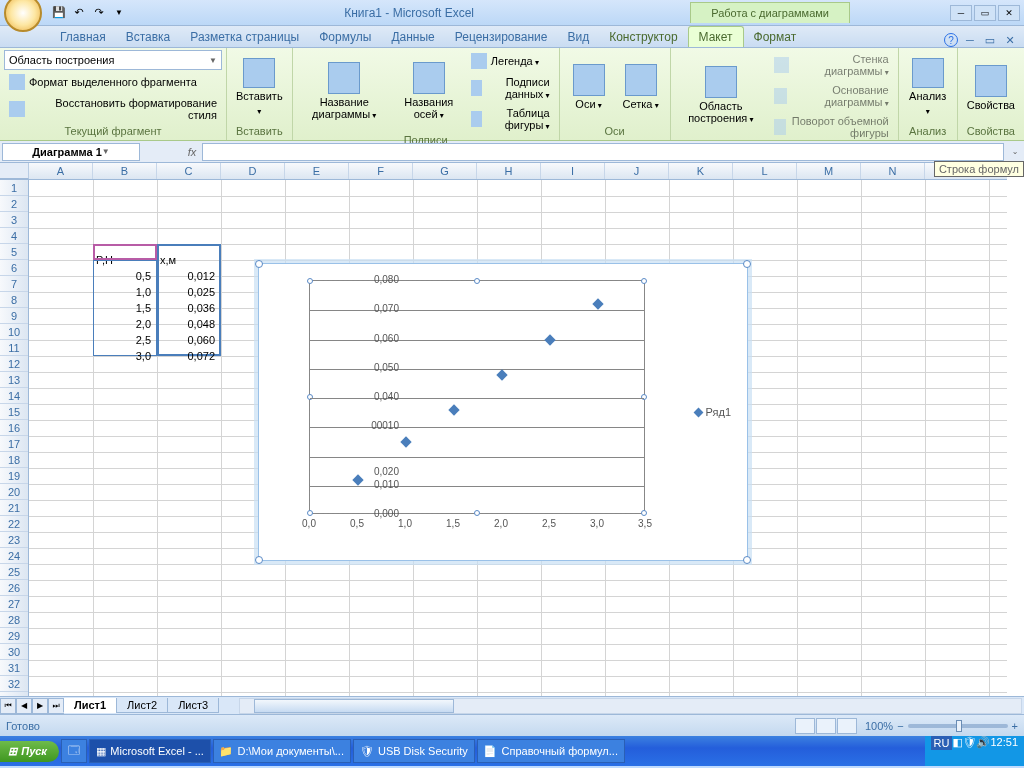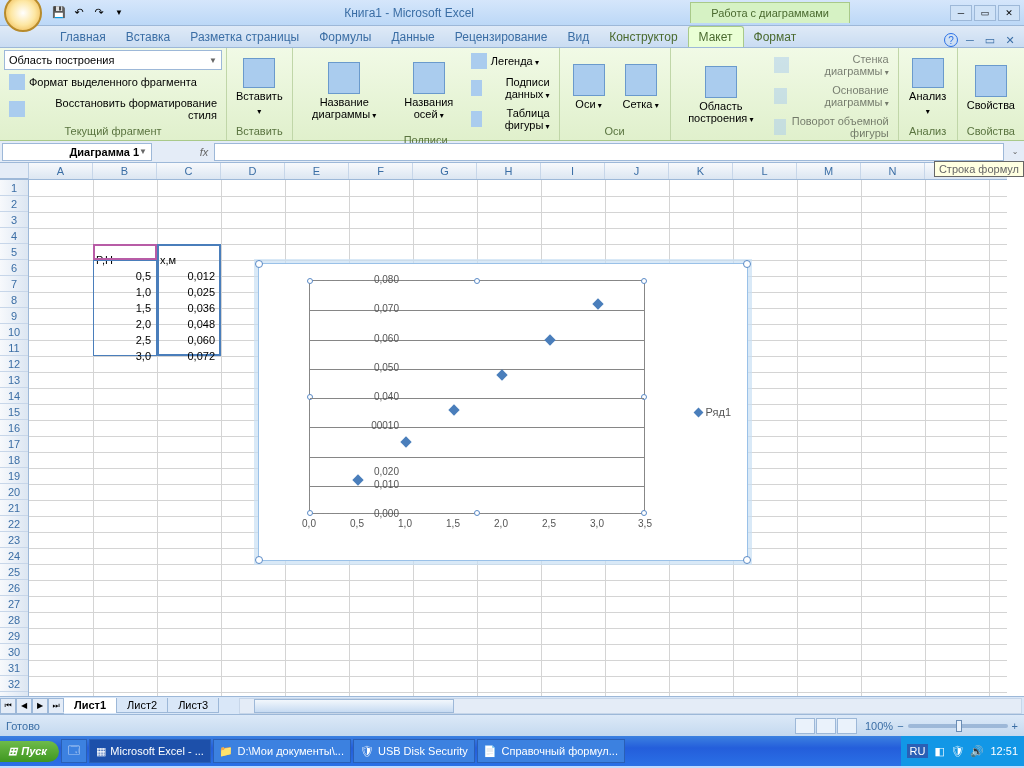--- a/index.html
+++ b/index.html
@@ -32,21 +32,21 @@
 .bigbtn .ic { width:32px; height:32px; background:#aaccee; border:1px solid #6a9acc; margin-bottom:2px;}
 .bigbtn .lbl { font-size:11px; text-align:center; line-height:12px; }
 .smallbtn { display:flex; align-items:center; gap:4px; padding:2px 4px; font-size:11px; border:1px solid transparent;text-align:right;}
 .smallbtn .ic { width:16px; height:16px; background:#aaccee; display:inline-block;}
 .vstack { display:flex; flex-direction:column; gap:1px;}
 .combo { width:218px; height:20px; background:#fff; border:1px solid #9db8d8; display:flex; align-items:center; padding:0 4px; justify-content:space-between;}
 .combo .dd { color:#666; font-size:8px;}
 
 
 .fbar { height:22px; background:#e4ecf7; display:flex; align-items:center; border-bottom:1px solid #9db8d8;}
-.namebox { width:150px; height:18px; background:#fff; border:1px solid #9db8d8; margin:0 2px; display:flex; align-items:center; padding:0 4px; font-weight:bold; justify-content:flex-end;}
+.namebox { width:138px; height:18px; background:#fff; border:1px solid #9db8d8; margin:0 2px; display:flex; align-items:center; padding:0 4px; font-weight:bold; justify-content:center;}
 .namebox .dd{font-size:8px;color:#666;}
 .fx { width:20px; text-align:center; font-style:italic; color:#666;}
 .formula-input { flex:1; height:18px; background:#fff; border:1px solid #9db8d8; margin-right:2px;}
 .fbar-expand { width:18px; text-align:center; color:#666; font-size:8px; position:relative;}
 .tooltip { position:absolute; right:0; top:14px; background:#ffffe1; border:1px solid #666; padding:1px 4px; white-space:nowrap; font-size:11px; z-index:100;}
 
 
 .grid-area { height:533px; background:#fff; position:relative; overflow:hidden;}
 .colheads { height:17px; display:flex; background:linear-gradient(#f7f9fc,#dce6f2); border-bottom:1px solid #9db8d8; position:absolute; top:0; left:0; right:17px;}
 .corner { width:29px; border-right:1px solid #b8cce4; border-bottom:1px solid #9db8d8; background:#e4ecf7;}
@@ -94,21 +94,21 @@
 .viewbtns span{ width:20px; height:16px; border:1px solid #9db8d8; background:#eaf2fb; display:inline-block;}
 .zoom { display:flex; align-items:center; gap:4px;}
 .slider { width:100px; height:4px; background:#9db8d8; position:relative; border-radius:2px;}
 .slider .th{position:absolute; left:48px; top:-4px; width:6px; height:12px; background:#eaf2fb; border:1px solid #6a8db5;}
 
 
 .taskbar { height:30px; background:linear-gradient(#3c81e0,#245edb 40%,#2a70e6); display:flex; align-items:center; color:#fff;}
 .start { background:linear-gradient(#6ebb4a,#3f9720); padding:4px 12px 4px 8px; border-radius:0 12px 12px 0; display:flex; align-items:center; gap:4px; font-weight:bold; font-style:italic;}
 .tbtn { background:#3c81e0; border:1px solid #2a5fb5; padding:3px 6px; margin-left:2px; display:flex; align-items:center; gap:4px; font-size:11px; max-width:150px; overflow:hidden; white-space:nowrap; height:24px;}
 .tbtn.active{ background:#1d50aa;}
-.tray { margin-left:auto; background:#1297e6; height:100%; display:flex; align-items:center; padding:0 6px; gap:6px;}
+.tray { margin-left:auto; background:#1297e6; height:100%; display:flex; align-items:flex-start; padding:0 6px; gap:0;}
 .dd-arrow::after{content:' ▾'; font-size:8px;}
 </style>
 </head>
 <body>
 
 <div class="titlebar">
   <div class="office-btn"></div>
   <div class="qat">
     <span>💾</span>
     <span>↶</span>

